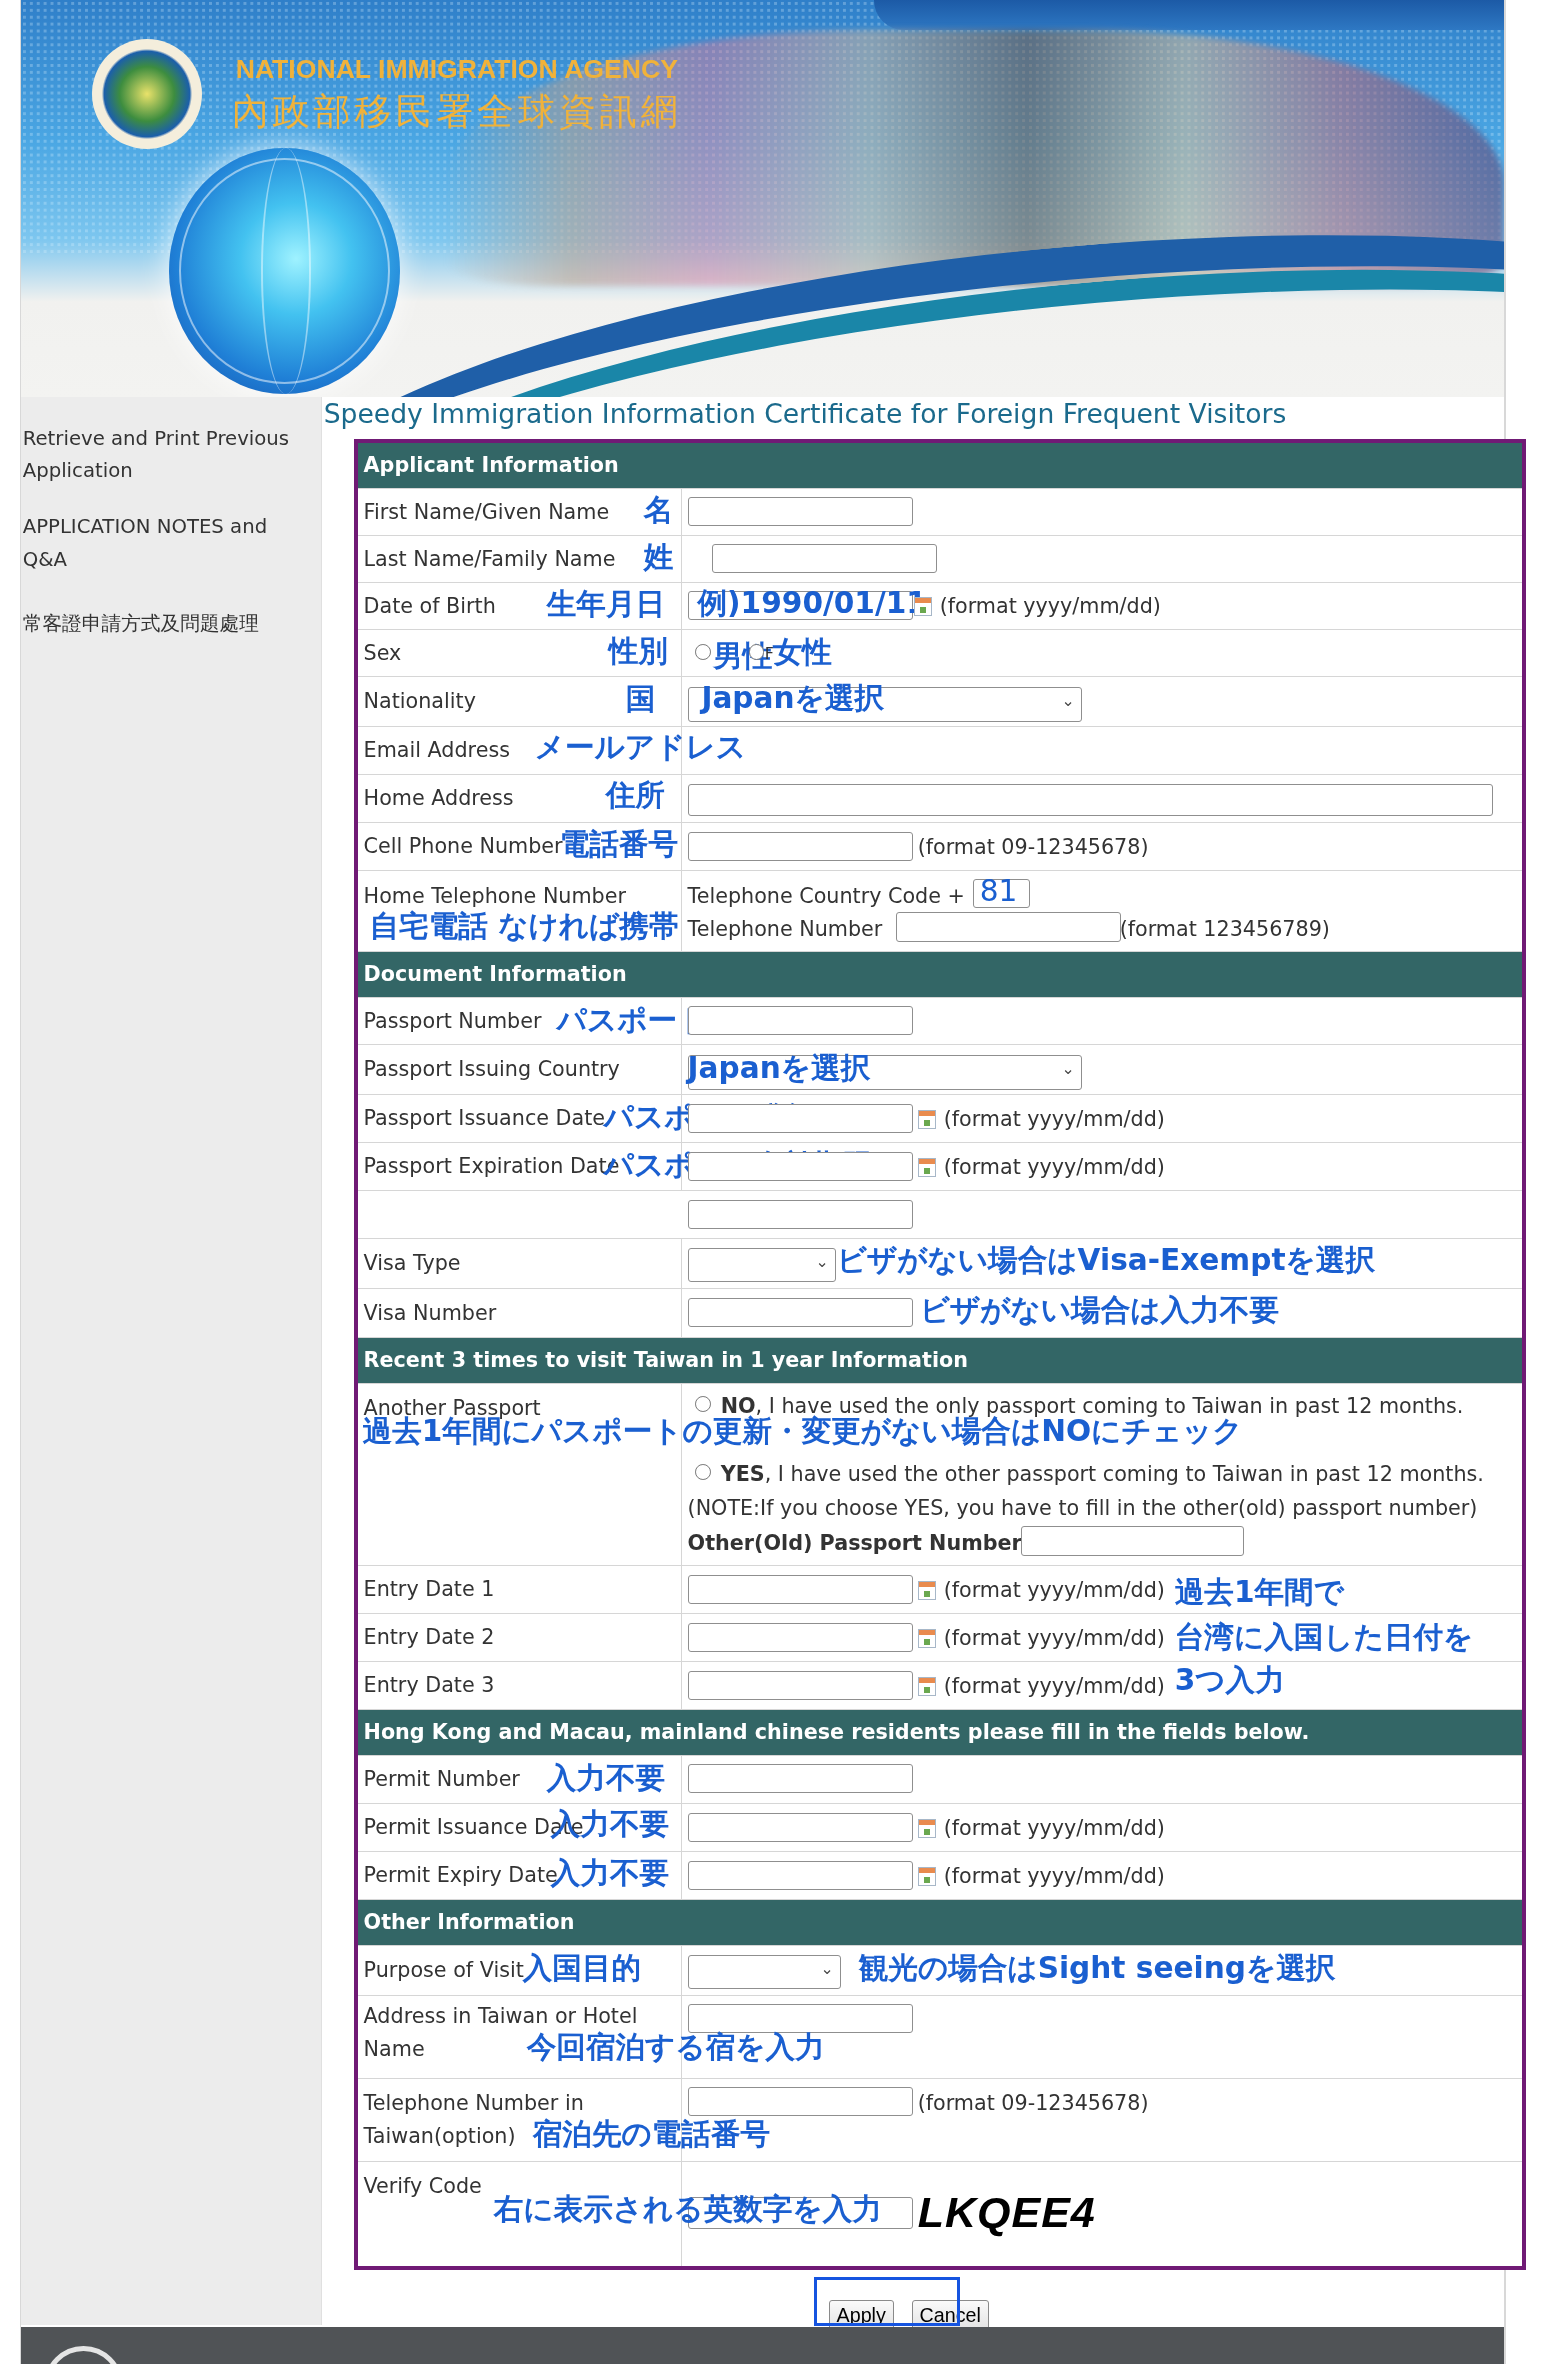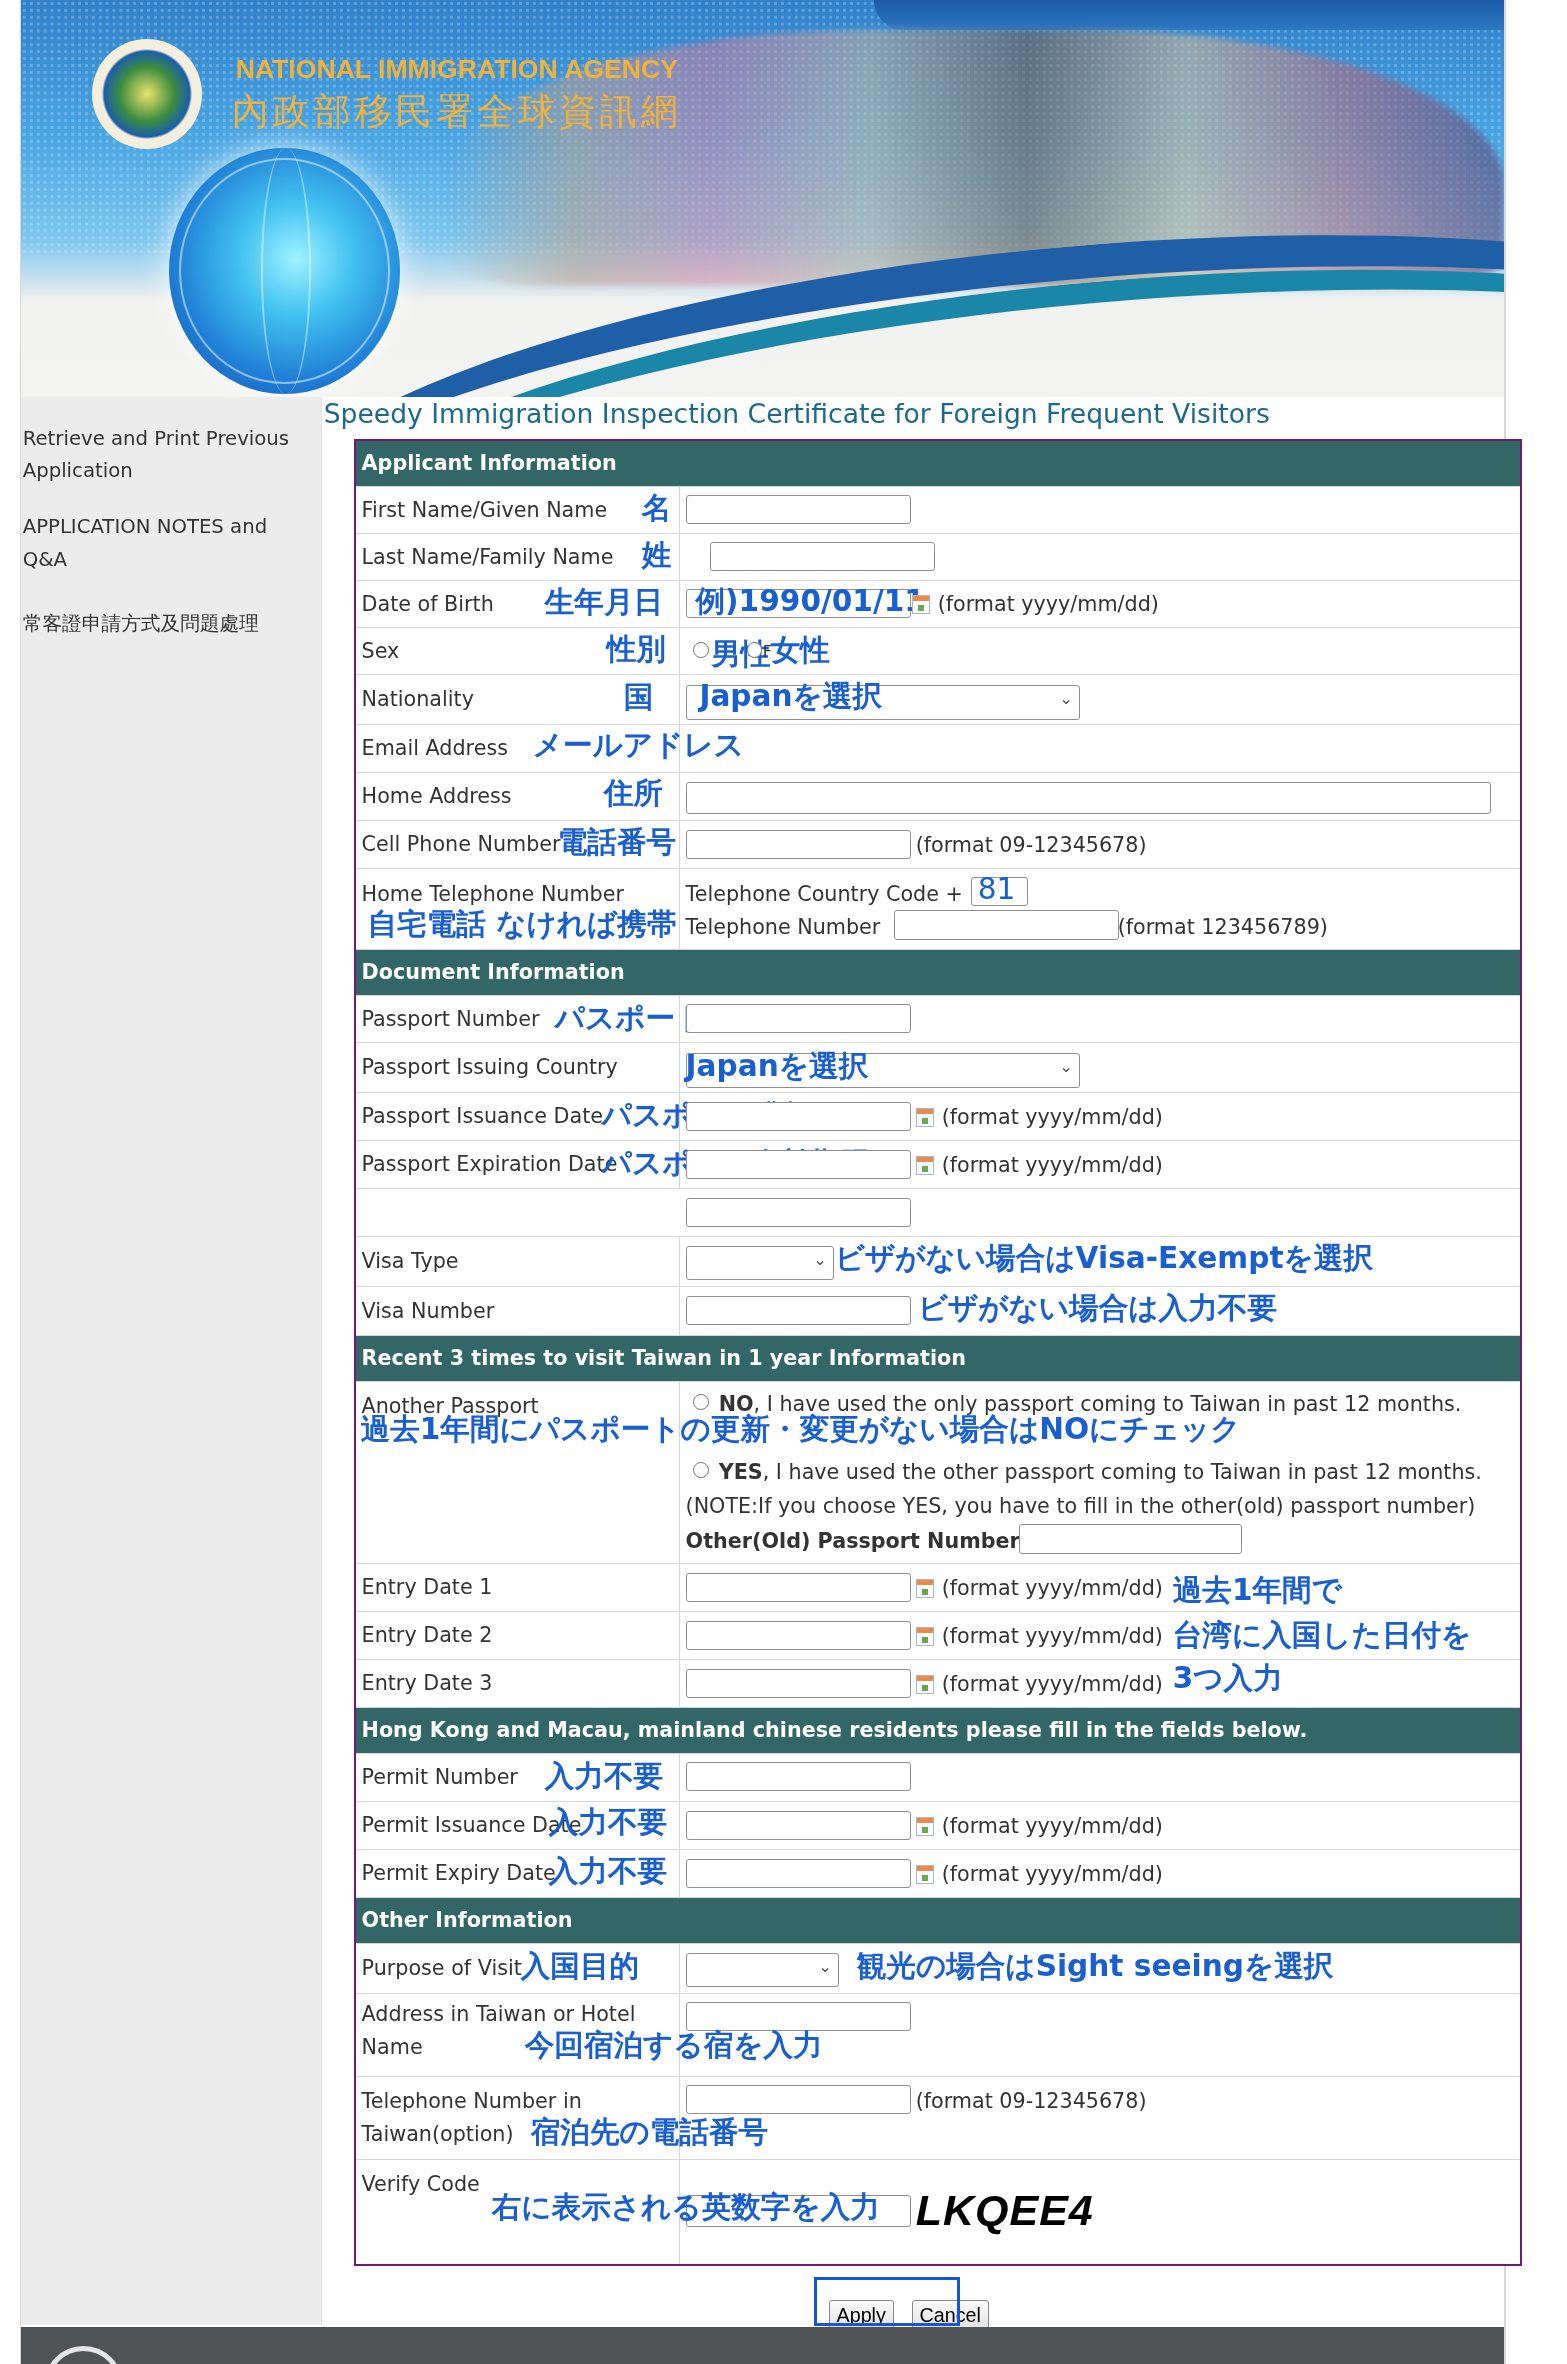--- a/index.html
+++ b/index.html
@@ -24,21 +24,21 @@
   .banner .logo { position:absolute; left:71px; top:39px; width:110px; height:110px; border-radius:50%;
     background: radial-gradient(circle, #e9e26a 0%, #3d8d3f 35%, #1b5faa 55%, #f4eedc 58%, #f4eedc 80%, #c9a24c 82%, #c9a24c 100%); }
   .banner .agency-en { position:absolute; left:215px; top:54px; font-family:"Liberation Sans", sans-serif; font-weight:bold; font-size:26.6px; color:#f0b23a; letter-spacing:0; }
   .banner .agency-zh { position:absolute; left:211px; top:87px; font-family:"DejaVu Sans", sans-serif; font-size:37px; color:#f0b23a; letter-spacing:3.9px; }
   
   .sidebar { position:absolute; left:0; top:397px; width:300px; height:1928px; background:#ececec; border-right:1px solid #e0e0e0; }
   .side-link { position:absolute; left:2px; width:286px; font-size:19.7px; line-height:32.5px; color:#333; text-decoration:none; }
   
   .page-title { position:absolute; left:303px; top:398px; font-size:26.6px; color:#1b6a8c; white-space:nowrap; }
   
-  .form { position:absolute; left:333px; top:439px; width:1164px; border:2px solid #701a75; }
+  .form { position:absolute; left:333px; top:439px; width:1164px; border:4px solid #701a75; }
   .row { position:relative; border-top:1px solid #d6d6d6; display:flex; background:#fff; }
   .row:first-child { border-top:none; }
   .sec { background:#336666; color:#fff; font-weight:bold; font-size:20.7px; height:45px; line-height:45px; padding-left:5.9px; }
   .lbl { width:324px; border-right:1px solid #d6d6d6; font-size:20.7px; color:#333; padding-left:5.9px; box-sizing:border-box; position:relative; }
   .val { flex:1; position:relative; font-size:20.7px; padding-left:5.9px; }
   .txt { position:absolute; border:1px solid #8f8f8f; border-radius:3px; height:29.6px; background:#fff; box-sizing:border-box; }
   .sel { position:absolute; border:1px solid #8f8f8f; border-radius:3px; height:31.5px; background:#fff; box-sizing:border-box; }
   .sel .chev { position:absolute; right:5.9px; top:3px; font-size:15.8px; color:#444; }
   .cal { position:absolute; width:18.7px; height:19.7px; background:linear-gradient(180deg,#e98b4e 0 30%,#fff 30%); border:1px solid #a7b7c8; box-sizing:border-box; }
   .cal::after { content:""; position:absolute; left:4.9px; top:8.9px; width:6.9px; height:5.9px; background:#6aa84f; }
@@ -67,21 +67,21 @@
     <div class="agency-en">NATIONAL IMMIGRATION AGENCY</div>
     <div class="agency-zh">內政部移民署全球資訊網</div>
   </div>
 
   <div class="sidebar">
     <a class="side-link" style="top:17.7px;margin-top:8px;">Retrieve and Print Previous Application</a>
     <a class="side-link" style="top:114px;width:266px;">APPLICATION NOTES and Q&amp;A</a>
     <a class="side-link" style="top:211px;">常客證申請方式及問題處理</a>
   </div>
 
-  <div class="page-title">Speedy Immigration Inspection Certificate for Foreign Frequent Visitors</div>
+  <div class="page-title">Speedy Immigration Information Certificate for Foreign Frequent Visitors</div>
 
   <div class="form">
 
     <div class="row sec">Applicant Information</div>
 
     <div class="row" style="height:46px;">
       <div class="lbl" style="line-height:46px;"><span>First Name/Given Name</span>
         <span class="note" style="left:286px;top:6.9px;">名</span></div>
       <div class="val">
           <div class="txt" style="left:5.9px;top:7.9px;width:225px;"></div>

